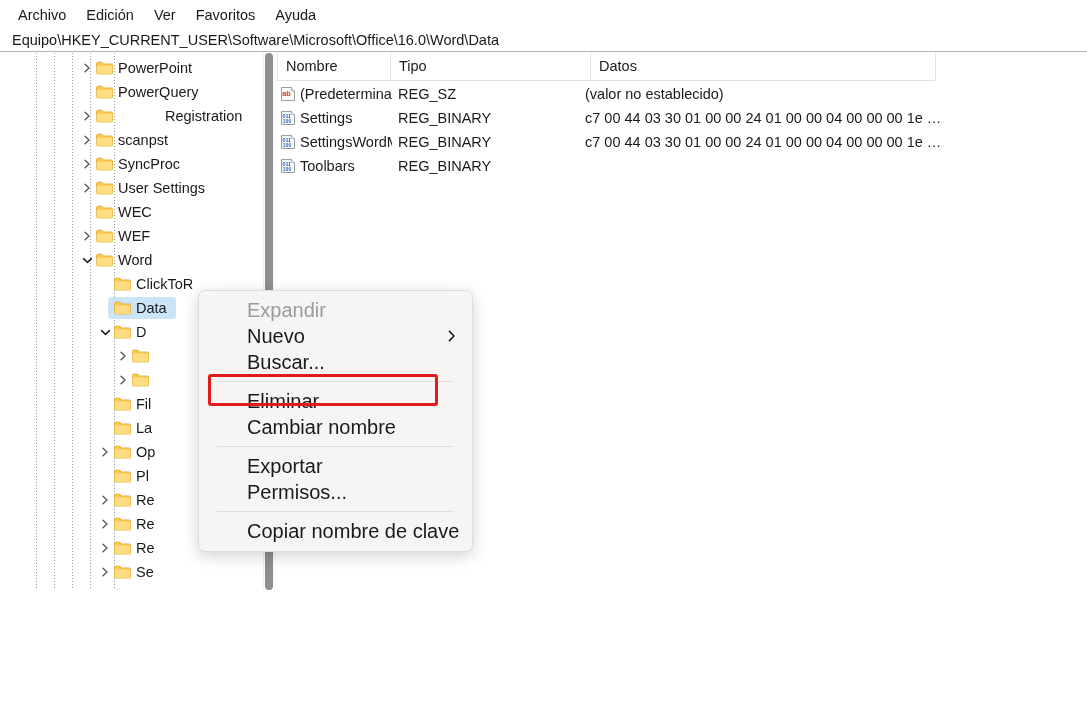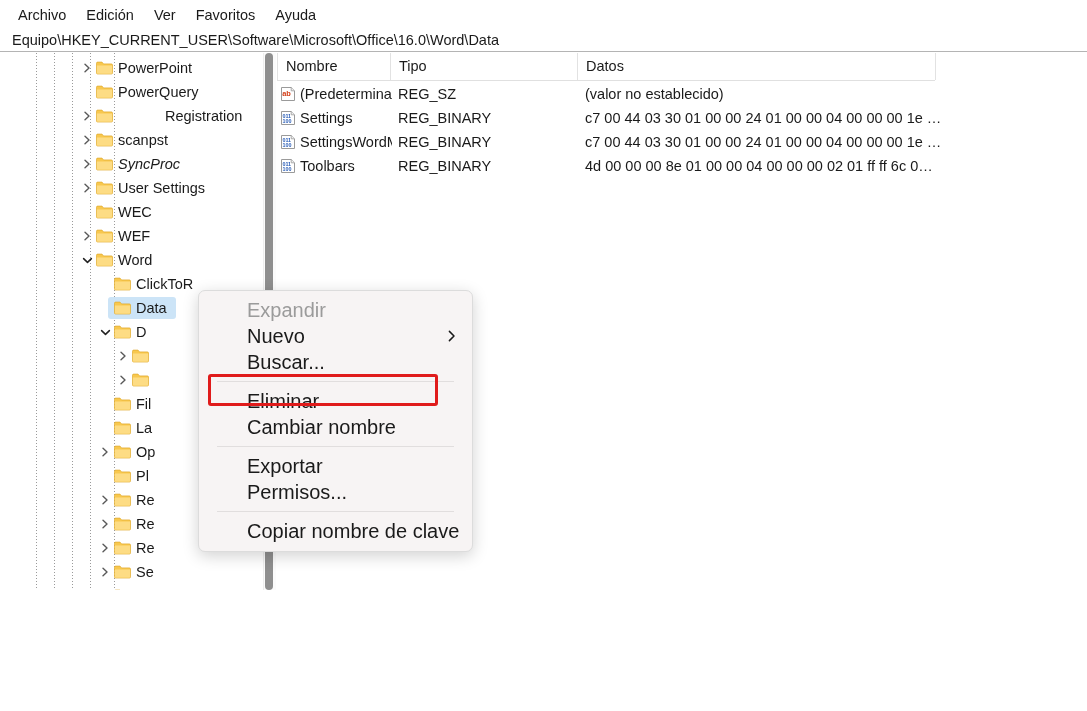--- a/index.html
+++ b/index.html
@@ -311,21 +311,21 @@
           </svg>
         </div>
         <div class="folder" style="left: 96px; top: 5px;">
           <svg width="17" height="14" viewBox="0 0 17 14">
             <path d="M0.5 2.2 C0.5 1.5 1 1.1 1.6 1.1 H6.0 L7.6 2.9 H15.4 C16.0 2.9 16.5 3.3 16.5 4.0 V11.9 C16.5 12.6 16.0 13.0 15.4 13.0 H1.6 C1.0 13.0 0.5 12.6 0.5 11.9 Z" fill="#f8c84e" stroke="#e0a92e" stroke-width="0.7"></path>
             <path d="M0.9 4.6 H16.1 V11.9 C16.1 12.4 15.8 12.7 15.3 12.7 H1.7 C1.2 12.7 0.9 12.4 0.9 11.9 Z" fill="#fddc84"></path>
           </svg>
         </div>
         <div class="tree-label" style="left: 118px;">scanpst</div>
       </div>
-      <div class="tree-row" style="height: 24px; font-style: italic;">
+      <div class="tree-row" style="height: 24px;">
         <div class="twisty" style="left: 78px;">
           <svg width="10" height="10" viewBox="0 0 10 10">
             <path d="M3 1.2 L7 5 L3 8.8" fill="none" stroke="#5a5a5a" stroke-width="1.4" stroke-linecap="round" stroke-linejoin="round"></path>
           </svg>
         </div>
         <div class="folder" style="left: 96px; top: 5px;">
           <svg width="17" height="14" viewBox="0 0 17 14">
             <path d="M0.5 2.2 C0.5 1.5 1 1.1 1.6 1.1 H6.0 L7.6 2.9 H15.4 C16.0 2.9 16.5 3.3 16.5 4.0 V11.9 C16.5 12.6 16.0 13.0 15.4 13.0 H1.6 C1.0 13.0 0.5 12.6 0.5 11.9 Z" fill="#f8c84e" stroke="#e0a92e" stroke-width="0.7"></path>
             <path d="M0.9 4.6 H16.1 V11.9 C16.1 12.4 15.8 12.7 15.3 12.7 H1.7 C1.2 12.7 0.9 12.4 0.9 11.9 Z" fill="#fddc84"></path>
           </svg>
@@ -555,21 +555,21 @@
 </div>
 
 <div id="tree-scroll">
   <div id="tree-thumb"></div>
 </div>
 
 <div id="listpanel">
   <div id="listheader">
       <div class="col-head first" style="left: 0px; width: 113px;">Nombre</div>
       <div class="col-head" style="left: 113px; width: 187px;">Tipo</div>
-      <div class="col-head" style="left: 300px; width: 358px;">Datos</div>
+      <div class="col-head" style="left: 313px; width: 358px;">Datos</div>
       <div class="col-head" style="left: 658px; width: 1px;"></div>
     </div>
   <div id="listrows" style="top: 29px;">
       <div class="list-row">
         <div class="val-icon">
           <svg width="16" height="16" viewBox="0 0 16 16">
             <path d="M1.5 1.5 H11.2 L14.5 4.8 V14.5 H1.5 Z" fill="#ffffff" stroke="#9a9a9a" stroke-width="1"></path>
             <path d="M11.2 1.5 L11.2 4.8 L14.5 4.8" fill="#ededed" stroke="#9a9a9a" stroke-width="0.8"></path>
             <text x="2.2" y="9.8" font-family="Liberation Sans, sans-serif" font-size="7.4" font-weight="bold" fill="#d23b14">ab</text>
           </svg>
@@ -608,21 +608,20 @@
         <div class="val-icon">
           <svg width="16" height="16" viewBox="0 0 16 16">
             <path d="M1.5 1.5 H11.2 L14.5 4.8 V14.5 H1.5 Z" fill="#ffffff" stroke="#9a9a9a" stroke-width="1"></path>
             <path d="M11.2 1.5 L11.2 4.8 L14.5 4.8" fill="#ededed" stroke="#9a9a9a" stroke-width="0.8"></path>
             <text x="2.4" y="7.6" font-family="Liberation Sans, sans-serif" font-size="5.4" font-weight="bold" fill="#2c5fb8">011</text>
             <text x="2.4" y="12.6" font-family="Liberation Sans, sans-serif" font-size="5.4" font-weight="bold" fill="#2c5fb8">100</text>
           </svg>
         </div>
         <div class="cell" style="left: 23px; width: 92px;">Toolbars</div>
         <div class="cell" style="left: 121px; width: 180px;">REG_BINARY</div>
-        <div class="cell" style="left: 308px; width: 500px;">4d 00 00 00 8e 01 00 00 04 00 00 00 02 01 ff ff 6c 0…</div>
       </div>
     </div>
 </div>
 
 <div id="ctxmenu">
     <div class="ctx-item disabled"><span>Expandir</span></div>
     <div class="ctx-item"><span>Nuevo</span><span class="ctx-arrow">
         <svg width="9" height="12" viewBox="0 0 9 12">
           <path d="M2.4 1.4 L7 6 L2.4 10.6" fill="none" stroke="#1a1a1a" stroke-width="1.5" stroke-linecap="round" stroke-linejoin="round"></path>
         </svg>

